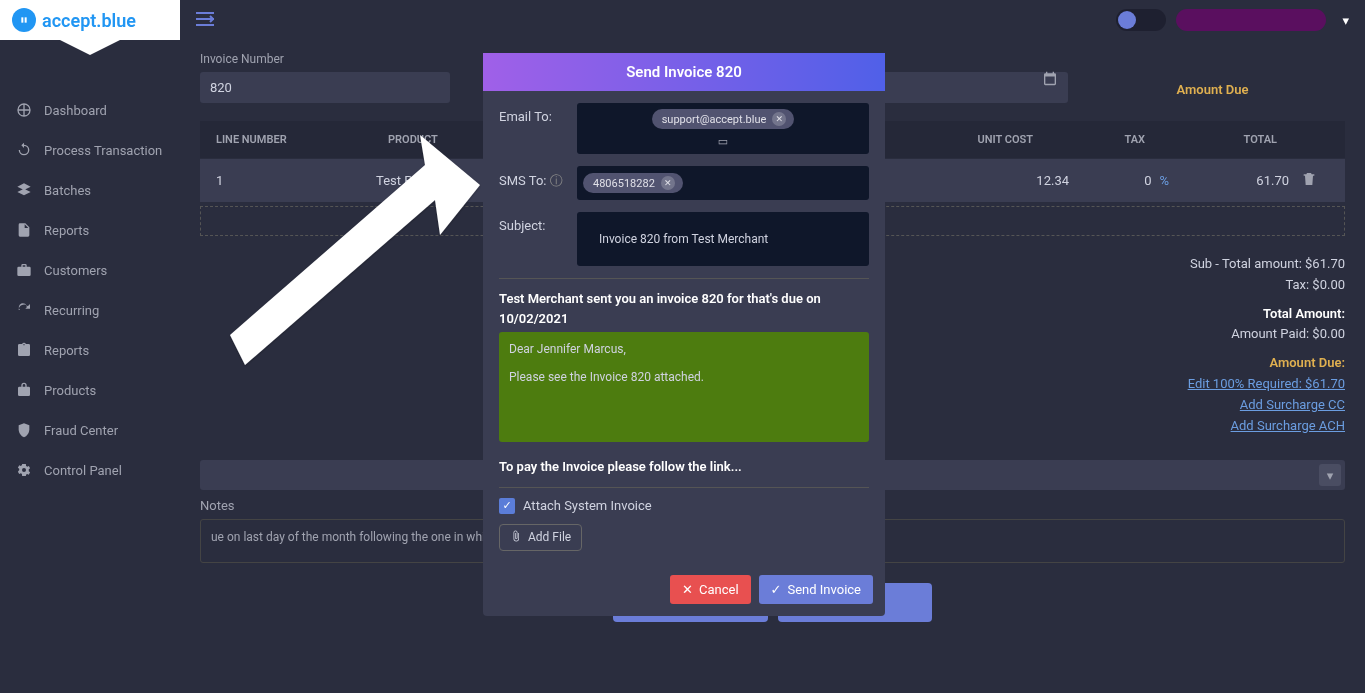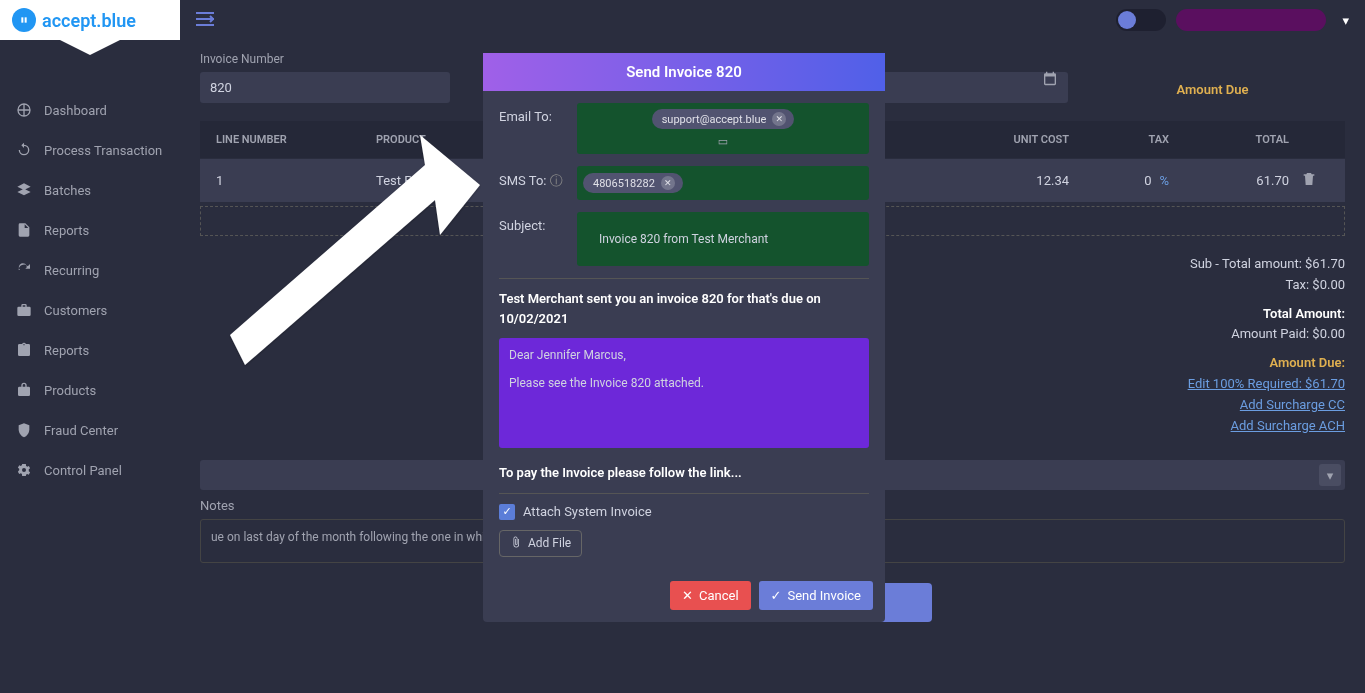--- a/index.html
+++ b/index.html
@@ -31,21 +31,21 @@
 .field-block { flex: 1; }
 .field-label { color: #a0a3b0; font-size: 12px; margin-bottom: 6px; }
 .input { background: #3a3d52; border: none; border-radius: 3px; padding: 8px 10px; color: #d0d3e0; width: 100%; font-size: 13px; }
 .date-field { position: relative; }
 .date-icon { position: absolute; right: 10px; top: 50%; transform: translateY(-50%); color: #a0a3b0; }
 .amount-due-box { width: 265px; padding: 10px; text-align: center; }
 .amount-due-label { color: #e0b050; font-weight: 600; font-size: 13px; }
 
 
 .items-table { background: transparent; }
-.items-header { display: flex; background: #252838; padding: 12px 16px; font-size: 11px; font-weight: 600; color: #a0a3b0; }
+.items-header { display: flex; background: #252838; padding: 12px 16px; font-size: 11px; font-weight: 600; color: #a0a3b0; gap: 12px; }
 .items-row { display: flex; background: #3a3d52; padding: 12px 16px; align-items: center; margin-top: 1px; }
 .col-ln { width: 160px; }
 .col-prod { width: 240px; }
 .col-fill { flex: 1; }
 .col-uc { width: 120px; text-align: right; }
 .col-tax { width: 100px; text-align: right; }
 .col-total { width: 120px; text-align: right; }
 .col-del { width: 40px; text-align: center; }
 .pct { color: #6b9de0; margin-left: 8px; }
 .trash { color: #a0a3b0; cursor: pointer; }
@@ -69,31 +69,31 @@
 
 .bottom-btns { display: flex; gap: 10px; justify-content: center; margin-top: 20px; }
 .btn { display: flex; align-items: center; gap: 8px; padding: 10px 50px; border: none; border-radius: 4px; color: #fff; font-size: 14px; cursor: pointer; }
 .btn-send { background: #6b7dd8; }
 .btn-save { background: #6b7dd8; }
 .modal { position: absolute; left: 483px; top: 53px; width: 402px; background: #3a3d52; z-index: 20; border-radius: 0 0 4px 4px; }
 .modal-header { background: linear-gradient(90deg, #a060e8, #5060e8); color: #fff; text-align: center; padding: 10px; font-weight: 600; font-size: 15px; }
 .modal-body { padding: 12px 16px; }
 .m-row { display: flex; align-items: flex-start; gap: 10px; margin-bottom: 12px; }
 .m-label { width: 68px; color: #d0d3e0; font-size: 13px; padding-top: 6px; }
-.m-field { flex: 1; background: #14532d; border-radius: 3px; padding: 6px; min-height: 34px; display: flex; flex-wrap: wrap; gap: 4px; align-items: center; }
+.m-field { flex: 1; background: #0f172a; border-radius: 3px; padding: 6px; min-height: 34px; display: flex; flex-wrap: wrap; gap: 4px; align-items: center; }
 .m-field.single { padding: 12px; }
 .m-field.single input { width: 100%; }
 .chip { background: #515370; border-radius: 12px; padding: 3px 8px 3px 10px; display: flex; align-items: center; gap: 6px; font-size: 11px; color: #e0e0e8; }
 .chip-x { width: 14px; height: 14px; border-radius: 50%; background: rgba(255,255,255,0.2); display: flex; align-items: center; justify-content: center; font-size: 9px; cursor: pointer; }
 .contact-icon { color: #a0a3b0; margin-left: auto; padding: 2px 6px; font-size: 11px;}
 .m-input { background: transparent; border: none; padding: 8px 10px; color: #d0d3e0; font-size: 12px; outline: none; }
 .m-sep { border-top: 1px solid #555; margin: 10px 0; }
 .m-text { color: #fff; font-size: 13px; line-height: 1.5; }
 .m-text b { font-weight: 600; }
-.m-textarea { width: 100%; background: #6d28d9; border: none; border-radius: 3px; padding: 10px; color: #d0d3e0; font-size: 12px; min-height: 110px; margin-top: 10px; resize: none; font-family: inherit; white-space: pre-wrap; }
+.m-textarea { width: 100%; background: #4d7c0f; border: none; border-radius: 3px; padding: 10px; color: #d0d3e0; font-size: 12px; min-height: 110px; margin-top: 4px; resize: none; font-family: inherit; white-space: pre-wrap; }
 .m-check { display: flex; align-items: center; gap: 8px; margin-top: 10px; }
 .m-check-box { width: 16px; height: 16px; background: #5b7dd8; border-radius: 2px; display: flex; align-items: center; justify-content: center; color: #fff; font-size: 11px; }
 .pill-btn { display: inline-flex; align-items: center; gap: 6px; border: 1px solid #666; border-radius: 4px; padding: 5px 10px; margin-top: 10px; cursor: pointer; color: #d0d3e0; font-size: 12px; }
 .modal-footer { display: flex; gap: 8px; justify-content: flex-end; padding: 12px 12px; }
 .mbtn { display: flex; align-items: center; gap: 6px; border: none; border-radius: 3px; padding: 7px 12px; color: #fff; font-size: 13px; cursor: pointer; }
 .mbtn-cancel { background: #e85050; }
 .mbtn-send { background: #6b7dd8; }
 
 
 .arrow-ann { position: absolute; left: 210px; top: 95px; z-index: 30; pointer-events: none; }
@@ -146,32 +146,32 @@
         <span class="nav-icon">
           <svg class="icon" viewBox="0 0 24 24">
             <path d="M14 2H6a2 2 0 00-2 2v16a2 2 0 002 2h12a2 2 0 002-2V8l-6-6zm-1 7V3.5L18.5 9H13z"></path>
           </svg>
         </span>
         <span>Reports</span>
       </div>
     <div class="nav-item">
         <span class="nav-icon">
           <svg class="icon" viewBox="0 0 24 24">
+            <path d="M20 7h-4V5a2 2 0 00-2-2h-4a2 2 0 00-2 2v2H4a2 2 0 00-2 2v10a2 2 0 002 2h16a2 2 0 002-2V9a2 2 0 00-2-2zM10 5h4v2h-4V5z"></path>
+          </svg>
+        </span>
+        <span>Customers</span>
+      </div>
+    <div class="nav-item">
+        <span class="nav-icon">
+          <svg class="icon" viewBox="0 0 24 24">
             <path d="M17.65 6.35A8 8 0 004 12h2a6 6 0 1110.24-4.24L14 10h7V3l-3.35 3.35z"></path>
           </svg>
         </span>
         <span>Recurring</span>
-      </div>
-    <div class="nav-item">
-        <span class="nav-icon">
-          <svg class="icon" viewBox="0 0 24 24">
-            <path d="M20 7h-4V5a2 2 0 00-2-2h-4a2 2 0 00-2 2v2H4a2 2 0 00-2 2v10a2 2 0 002 2h16a2 2 0 002-2V9a2 2 0 00-2-2zM10 5h4v2h-4V5z"></path>
-          </svg>
-        </span>
-        <span>Customers</span>
       </div>
     <div class="nav-item">
         <span class="nav-icon">
           <svg class="icon" viewBox="0 0 24 24">
             <path d="M19 3h-4.18A3 3 0 009.18 3H5a2 2 0 00-2 2v14a2 2 0 002 2h14a2 2 0 002-2V5a2 2 0 00-2-2zm-7 0a1 1 0 110 2 1 1 0 010-2z"></path>
           </svg>
         </span>
         <span>Reports</span>
       </div>
     <div class="nav-item">

